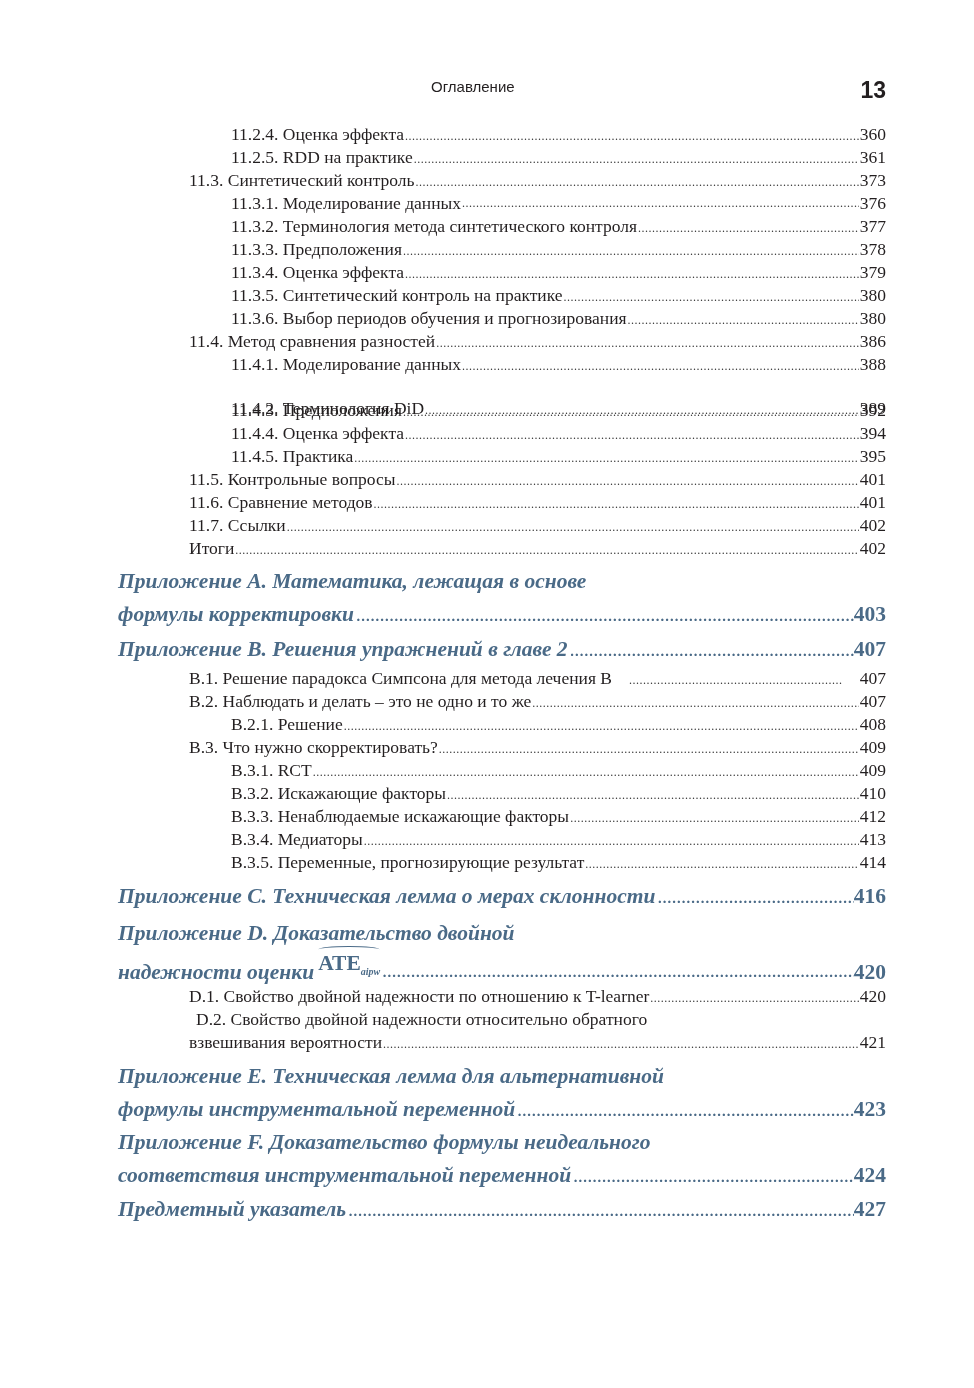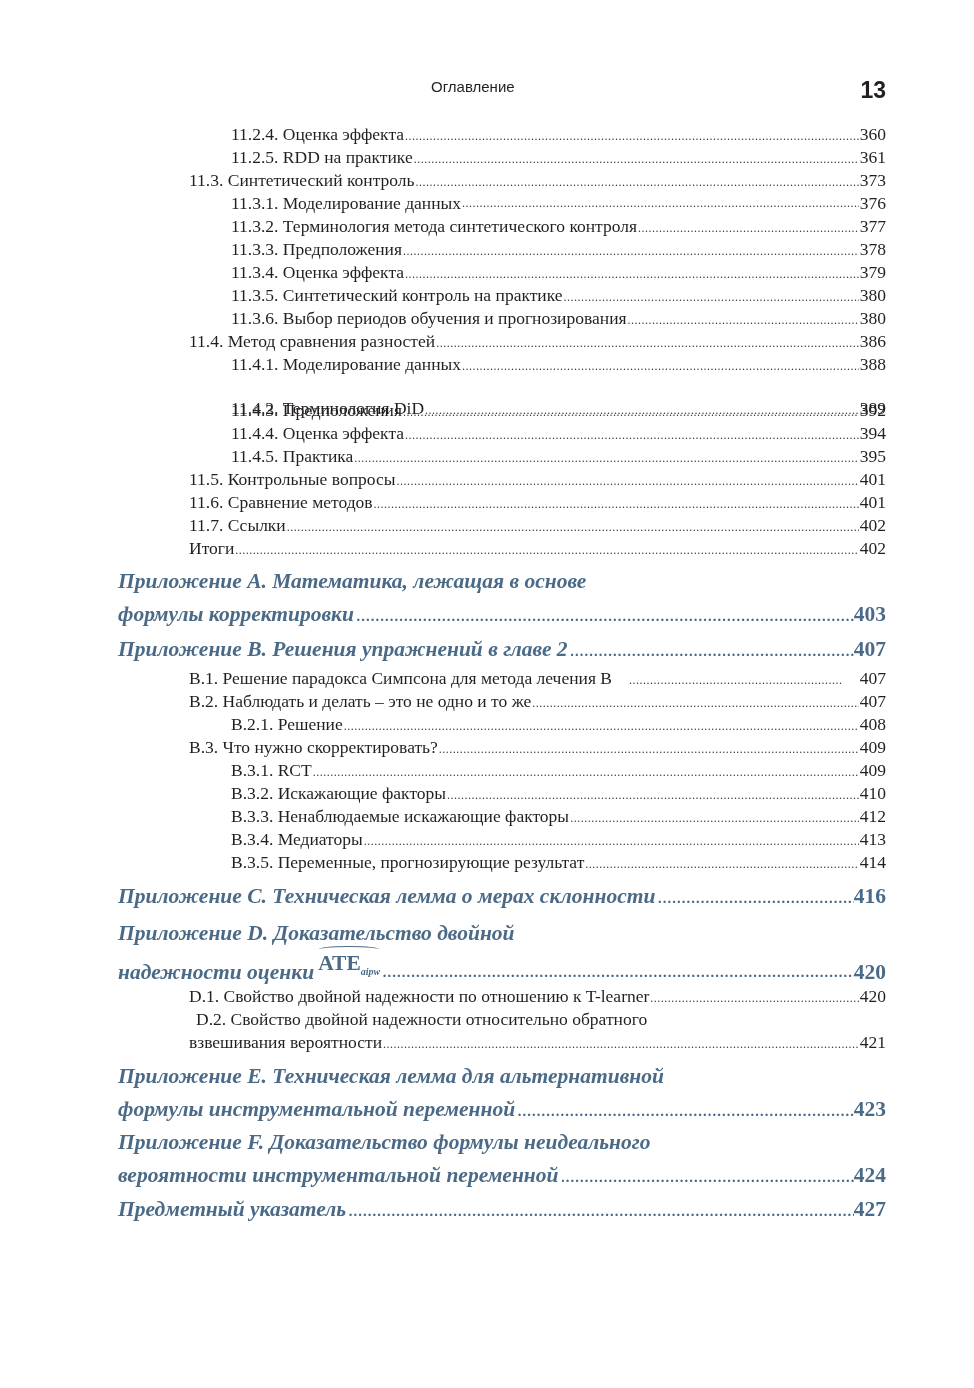--- a/index.html
+++ b/index.html
@@ -235,21 +235,21 @@
       <span class="dots"></span>
       <span class="pg">423</span>
     </div>
 </div>
 
 <div class="app" style="top:1127px; left:118px; width:768px;">
   <div class="line">
       <span class="lbl">Приложение F. Доказательство формулы неидеального</span>
     </div>
   <div class="line">
-      <span class="lbl">вероятности инструментальной переменной</span>
+      <span class="lbl">соответствия инструментальной переменной</span>
       <span class="dots"></span>
       <span class="pg">424</span>
     </div>
 </div>
 
 <div class="app" style="top:1194px; left:118px; width:768px;">
   <div class="line">
       <span class="lbl">Предметный указатель</span>
       <span class="dots"></span>
       <span class="pg">427</span>

